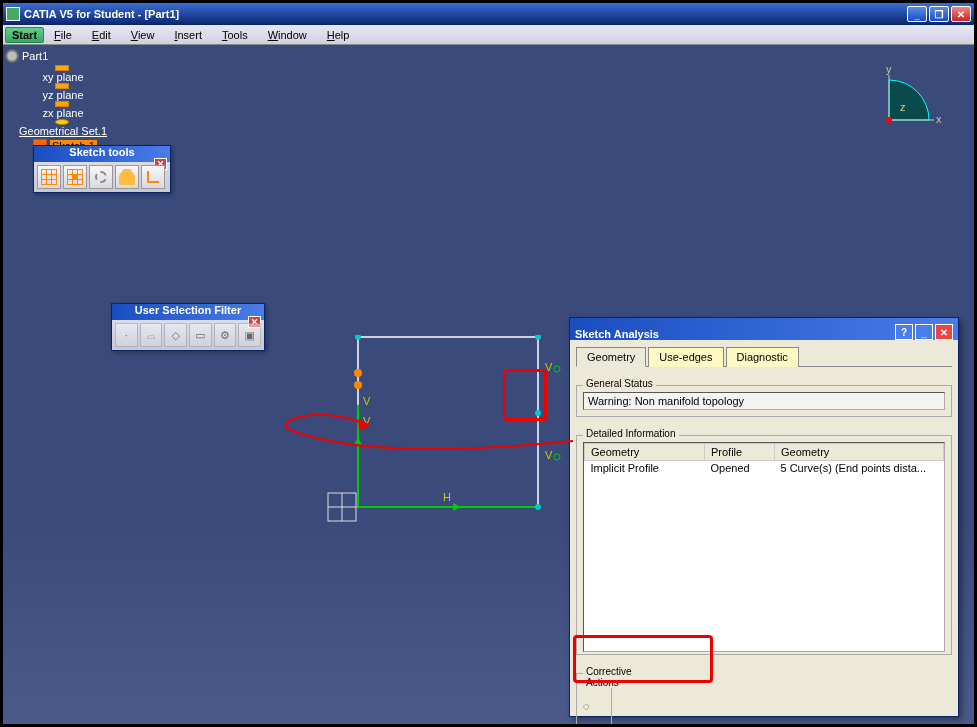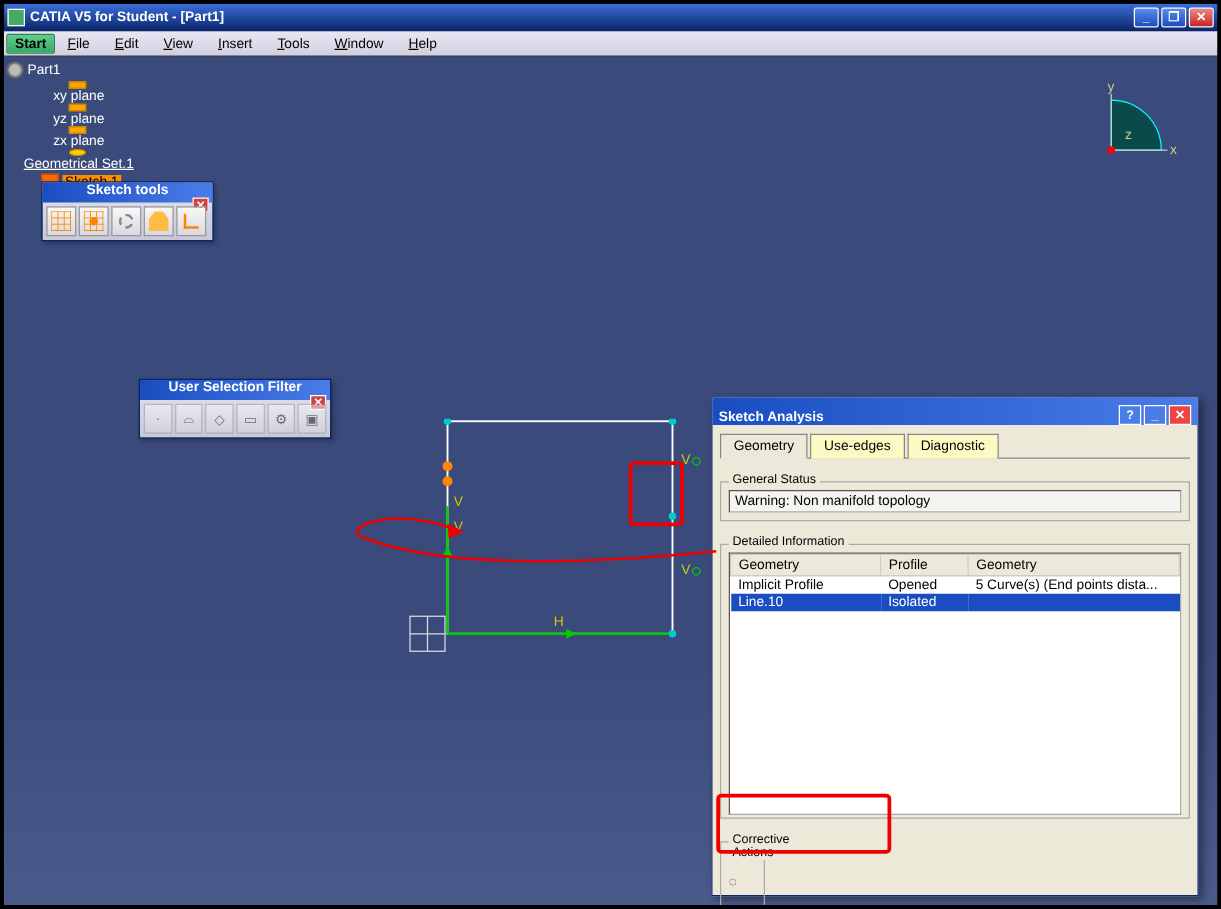--- a/index.html
+++ b/index.html
@@ -252,25 +252,20 @@
                 <th style="width:70px">Profile</th>
                 <th>Geometry</th>
               </tr>
                 </thead>
               <tbody>
                 <tr>
                   <td>Implicit Profile</td>
                   <td>Opened</td>
                   <td>5 Curve(s) (End points dista...</td>
                 </tr>
-                <tr class="sel">
-                  <td>Line.10</td>
-                  <td>Isolated</td>
-                  <td></td>
-                </tr>
               </tbody>
             </table>
           </div>
         </div>
 
         <div class="group corrective" style="display:inline-block;padding:4px 6px 2px">
           <div class="group-label">Corrective Actions</div>
           <div class="tb-body">
             <div class="tb-btn disabled"><span>◌</span></div>
             <div class="tb-btn disabled"><span>◌</span></div>

